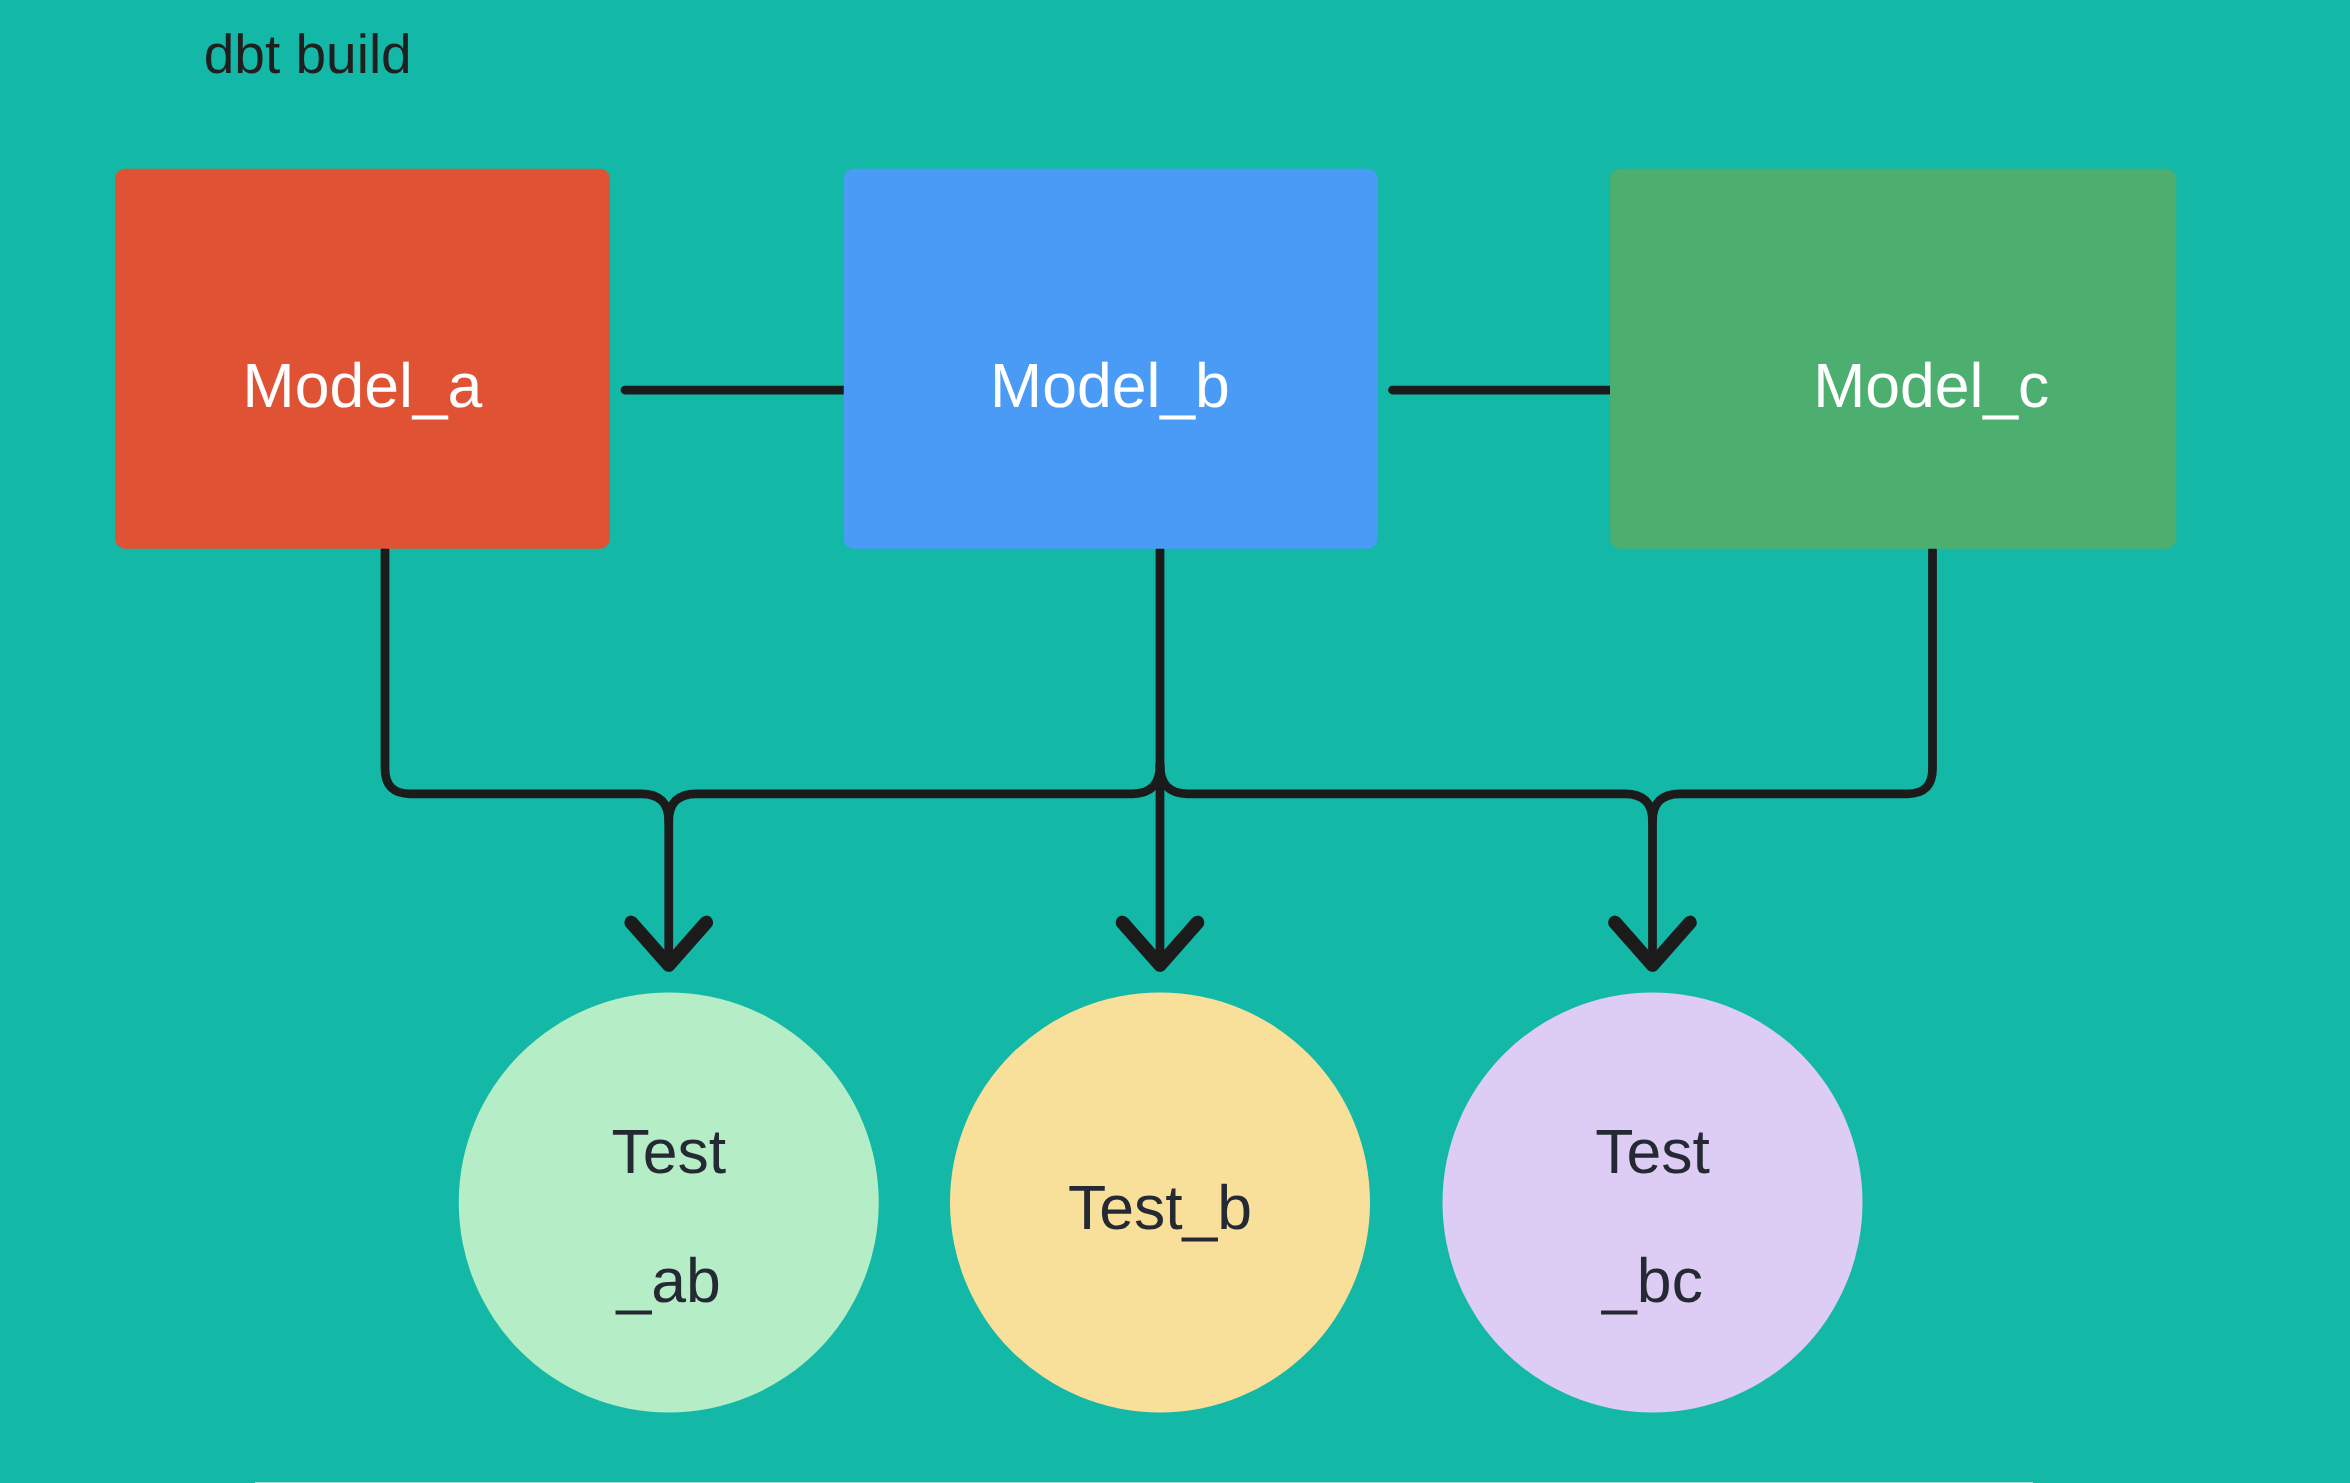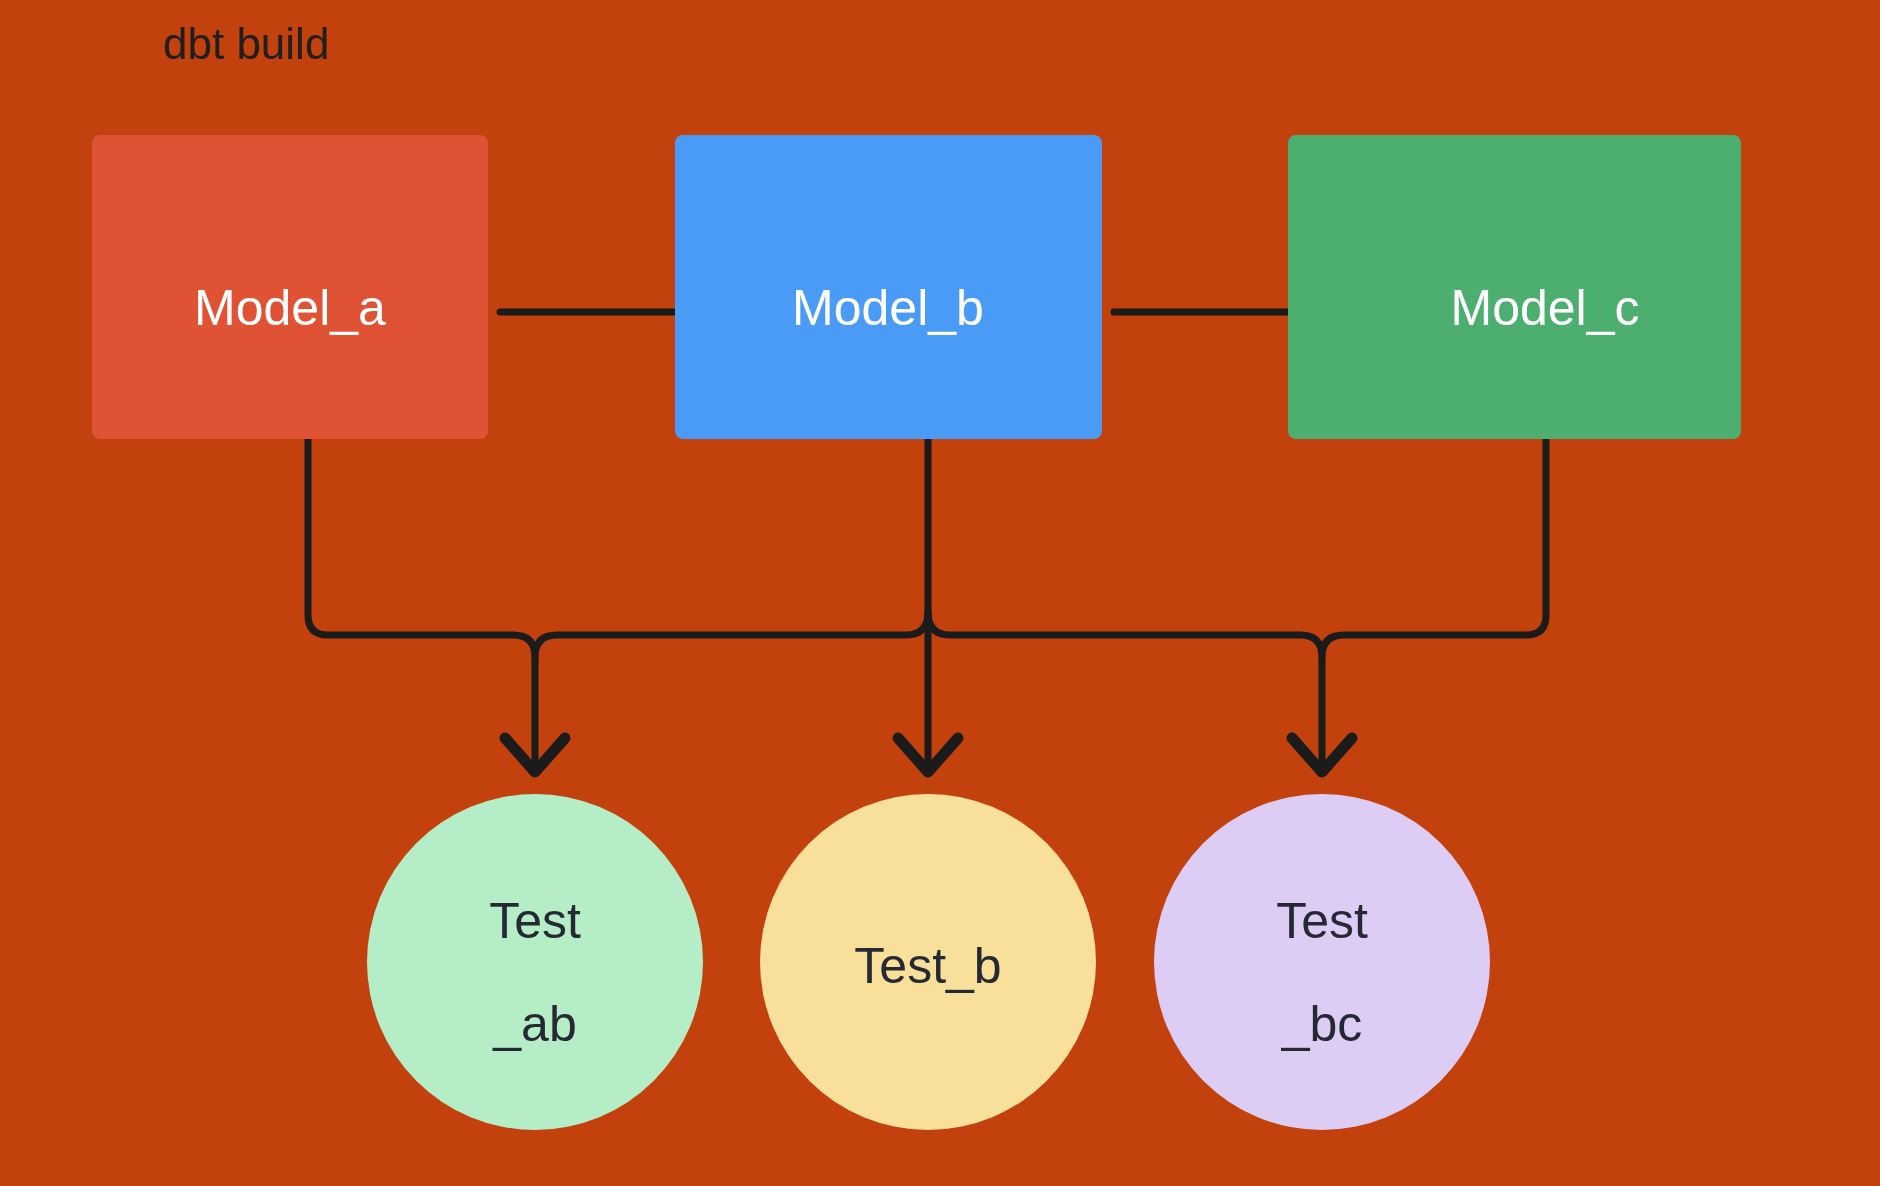--- a/index.html
+++ b/index.html
@@ -7,21 +7,21 @@
     padding: 0;
     background: #ffffff;
   }
   body {
     font-family: "Liberation Sans", sans-serif;
   }
   #canvas {
     position: relative;
     width: 1880px;
     height: 1186px;
-    background: #c2410c;
+    background: #14b8a6;
     overflow: hidden;
   }
   #diagram-svg {
     position: absolute;
     inset: 0;
     width: 1880px;
     height: 1186px;
     display: block;
   }
   .diagram-title {

